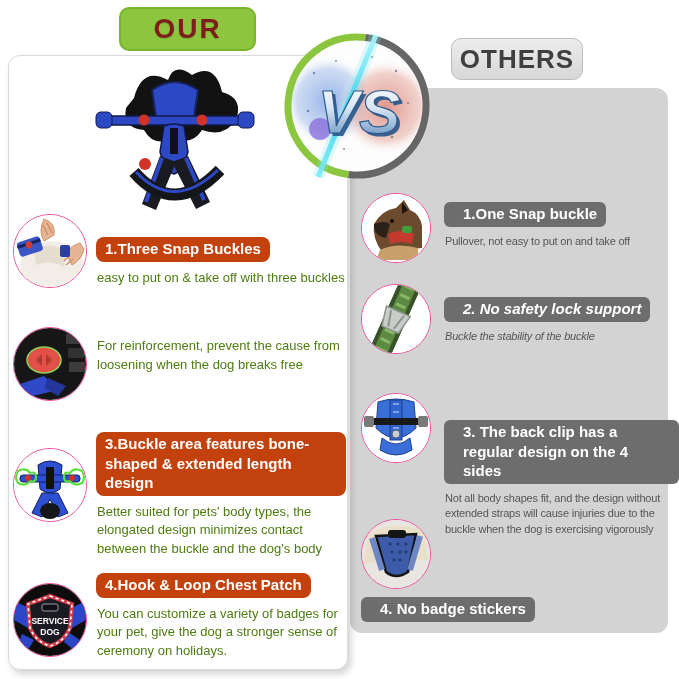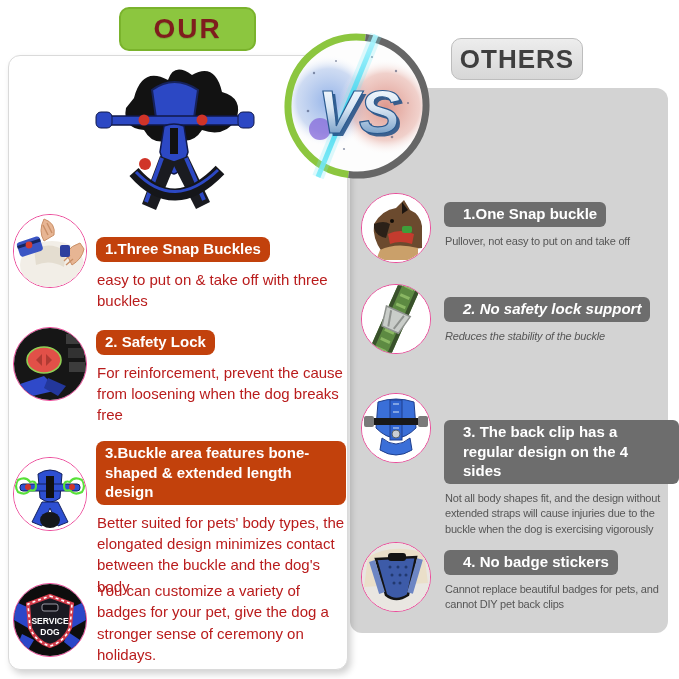--- a/index.html
+++ b/index.html
@@ -29,36 +29,36 @@
   .feat{position:absolute;display:flex;}
   .feat .photo{flex:0 0 auto;border-radius:50%;overflow:hidden;border:1px solid #ec4899;
                background:#ffffff;}
   .feat .photo svg{display:block;}
   .feat .txt{display:flex;flex-direction:column;align-items:flex-start;}
   .badge{display:inline-block;font-weight:bold;color:#ffffff;font-size:15px;line-height:1.3;
          padding:2px 9px 3px;white-space:normal;}
   .g-badge{background:#c2410c;border-radius:8px;}
   .o-badge{background:#6d6d6d;border-radius:6px;padding-left:19px;}
   .desc{margin:7px 0 0 1px;}
-  .left-col .desc{color:#b91c1c;font-size:15px;line-height:1.43;width:248px;}
+  .left-col .desc{color:#4d7c0f;font-size:13px;line-height:1.43;width:248px;}
   .right-col .desc{color:#565656;font-size:11px;line-height:1.45;width:234px;letter-spacing:-0.2px;}
 
   .left-col{left:13px;width:333px;}
   .left-col .photo{width:72px;height:72px;margin-right:9px;}
   .right-col{left:361px;width:307px;}
   .right-col .photo{width:68px;height:68px;margin-right:13px;}
 
   .f-l1{top:214px;} .f-l1 .txt{padding-top:23px;}
   .f-l2{top:327px;} .f-l2 .txt{padding-top:3px;}
-  .f-l3{top:441px;justify-content:space-between;} .f-l3 .photo{margin-top:16px;} .f-l3 .g-badge{max-width:238px;}
+  .f-l3{top:432px;justify-content:space-between;} .f-l3 .photo{margin-top:16px;} .f-l3 .g-badge{max-width:238px;}
   .f-l4{top:573px;} .f-l4 .photo{margin-top:10px;}
   .f-r1{top:193px;} .f-r1 .txt{padding-top:9px;}
   .f-r2{top:284px;font-style:italic;} .f-r2 .txt{padding-top:13px;}
   .f-r3{top:393px;} .f-r3 .txt{padding-top:2px;} .f-r3 .o-badge{max-width:226px;margin-top:25px;}
-  .f-r4{top:542px;} .f-r4 .txt{padding-top:8px;}
+  .f-r4{top:519px;flex-direction:column;} .f-r4 .txt{padding-top:8px;}
 </style>
 </head>
 <body>
 
 <div class="canvas">
 
   <div class="gray-panel"></div>
   <div class="white-card"></div>
 
   <div class="hdr-badge our-badge">OUR</div>
@@ -167,21 +167,20 @@
         <rect x="54" y="20" width="16" height="10" fill="#323232"></rect>
         <rect x="55" y="34" width="16" height="10" fill="#3c3c3c"></rect>
         <ellipse cx="30" cy="32" rx="17" ry="13" fill="#e25048" stroke="#8fcf55" stroke-width="1.6"></ellipse>
         <path d="M22,32 L28,26 L28,38 Z" fill="#b03a33"></path>
         <path d="M38,32 L32,26 L32,38 Z" fill="#b03a33"></path>
         <path d="M6,56 L30,48 L44,62 L10,70 Z" fill="#2f49c9"></path>
         <path d="M34,50 L52,58 L44,68 L30,60 Z" fill="#23379b"></path>
       </svg>
     </div>
     <div class="txt">
-      <span class="badge g-badge">2. Safety Lock</span>
       <p class="desc">For reinforcement, prevent the cause from loosening when the dog breaks free</p>
     </div>
   </div>
 
   <div class="feat left-col f-l3">
     <div class="photo">
       <svg width="72" height="72" viewBox="0 0 72 72">
         <rect width="72" height="72" fill="#ffffff"></rect>
         <path d="M24,16 Q36,8 48,16 L46,40 Q36,48 26,40 Z" fill="#2d4fd2" stroke="#13205c"></path>
         <rect x="6" y="26" width="60" height="7" rx="3" fill="#2d4fd2" stroke="#13205c"></rect>
@@ -209,20 +208,21 @@
         <path d="M54,48 L66,56 L60,66 L50,58 Z" fill="#2b46c8"></path>
         <path d="M8,50 L20,56 L14,66 L4,60 Z" fill="#2b46c8"></path>
         <path d="M36,12 L58,20 L56,44 Q50,58 36,62 Q22,58 16,44 L14,20 Z" fill="#1a1a22" stroke="#d23b4a" stroke-width="4"></path>
         <path d="M36,12 L58,20 L56,44 Q50,58 36,62 Q22,58 16,44 L14,20 Z" fill="none" stroke="#ffffff" stroke-width="1.6" stroke-dasharray="3,3"></path>
         <rect x="28" y="20" width="16" height="7" rx="2" fill="#0f0f14" stroke="#9a9aa4"></rect>
         <text x="36" y="40" text-anchor="middle" font-size="8.5" font-weight="bold" fill="#ffffff" font-family="Liberation Sans, sans-serif">SERVICE</text>
         <text x="36" y="51" text-anchor="middle" font-size="8.5" font-weight="bold" fill="#ffffff" font-family="Liberation Sans, sans-serif">DOG</text>
       </svg>
     </div>
     <div class="txt">
+      <span class="badge g-badge">4.Hook &amp; Loop Chest Patch</span>
       <p class="desc">You can customize a variety of badges for your pet, give the dog a stronger sense of ceremony on holidays.</p>
     </div>
   </div>
 
   <div class="feat right-col f-r1">
     <div class="photo">
       <svg width="68" height="68" viewBox="0 0 68 68">
         <rect width="68" height="68" fill="#ffffff"></rect>
         <path d="M12,30 Q20,16 34,14 L42,6 L48,16 Q58,20 60,32 L60,54 L20,58 Q10,44 12,30 Z" fill="#6b4a2e"></path>
         <path d="M40,8 L46,16 L40,20 Z" fill="#1d1510"></path>
@@ -248,21 +248,21 @@
           <rect x="22" y="-6" width="4" height="80" fill="#39512b"></rect>
           <rect x="40" y="-6" width="4" height="80" fill="#39512b"></rect>
           <path d="M28,0 L38,0 M28,10 L38,10 M28,20 L38,20 M28,48 L38,48 M28,58 L38,58 M28,68 L38,68" stroke="#8ab763" stroke-width="3"></path>
           <path d="M20,26 L46,26 L42,46 L24,46 Z" fill="#c9cdc9" stroke="#8f938f" stroke-width="1.5"></path>
           <path d="M26,28 L30,44 M40,28 L36,44" stroke="#8f938f" stroke-width="2"></path>
         </g>
       </svg>
     </div>
     <div class="txt">
       <span class="badge o-badge">2. No safety lock support</span>
-      <p class="desc">Reduces the stability of the buckle</p>
+      <p class="desc">Buckle the stability of the buckle</p>
     </div>
   </div>
 
   <div class="feat right-col f-r3">
     <div class="photo">
       <svg width="68" height="68" viewBox="0 0 68 68">
         <rect width="68" height="68" fill="#ffffff"></rect>
         <path d="M16,8 Q34,2 52,8 L54,34 Q44,44 34,44 Q24,44 14,34 Z" fill="#3a6fd8" stroke="#1f3f8c"></path>
         <rect x="28" y="6" width="12" height="40" fill="#2f63cf" stroke="#1f3f8c"></rect>
         <path d="M31,10 L37,10 M31,18 L37,18 M31,26 L37,26 M31,34 L37,34" stroke="#9db9ea" stroke-width="1.6"></path>
@@ -295,17 +295,16 @@
           <circle cx="32" cy="40" r="1.5"></circle>
             <circle cx="38" cy="40" r="1.5"></circle>
         </g>
         <path d="M10,18 L20,50" stroke="#6d86c4" stroke-width="6"></path>
         <path d="M58,16 L48,50" stroke="#6d86c4" stroke-width="6"></path>
         <rect x="26" y="10" width="18" height="8" rx="3" fill="#141414"></rect>
       </svg>
     </div>
     <div class="txt">
       <span class="badge o-badge">4. No badge stickers</span>
-      <p class="desc">Cannot replace beautiful badges for pets, and cannot DIY pet back clips</p>
     </div>
   </div>
 
 </div>
 
 </body></html>

